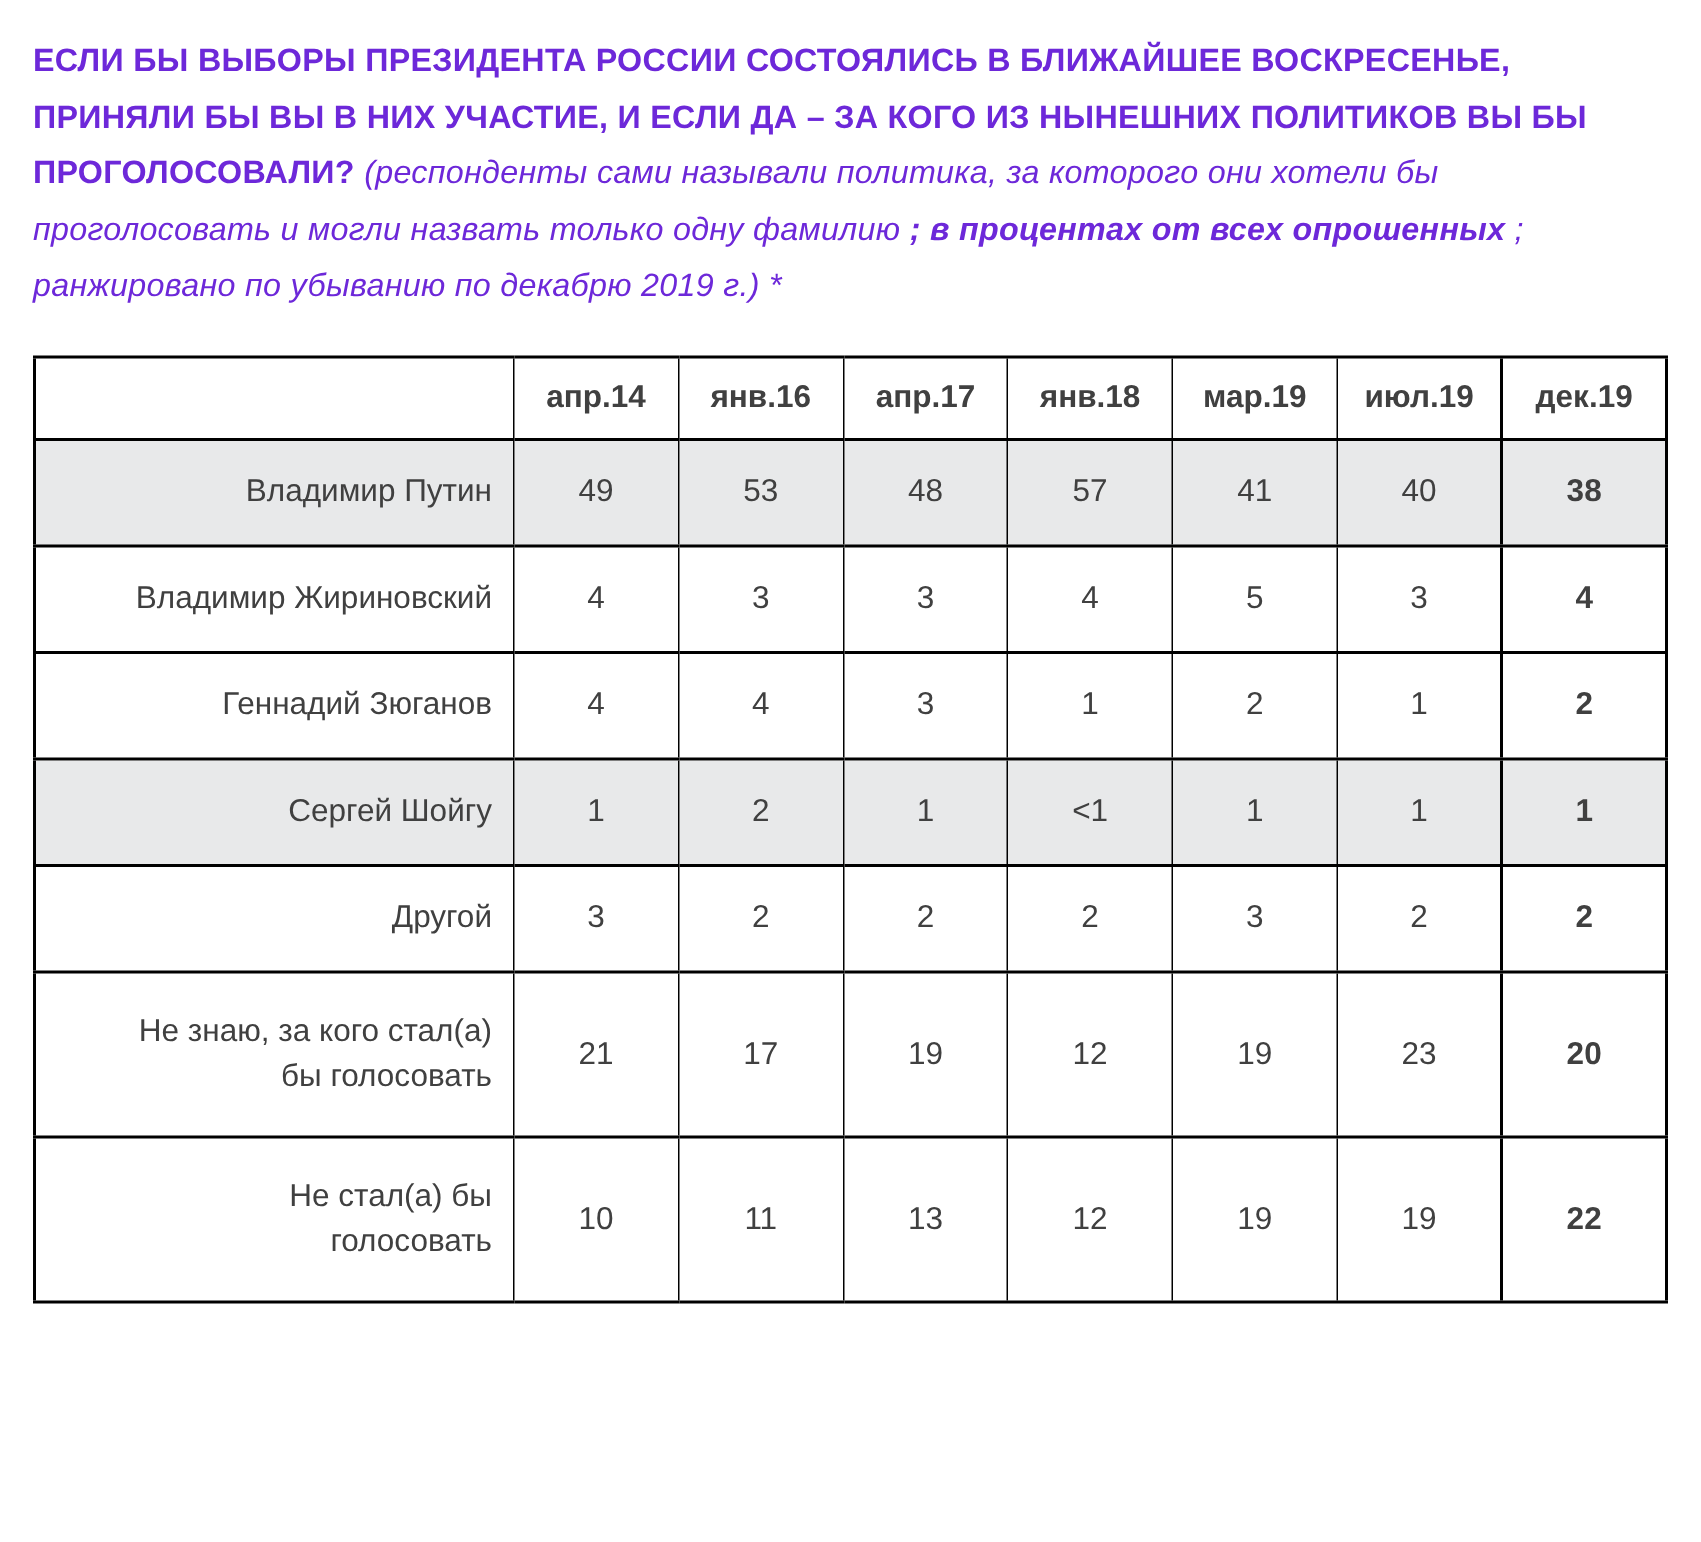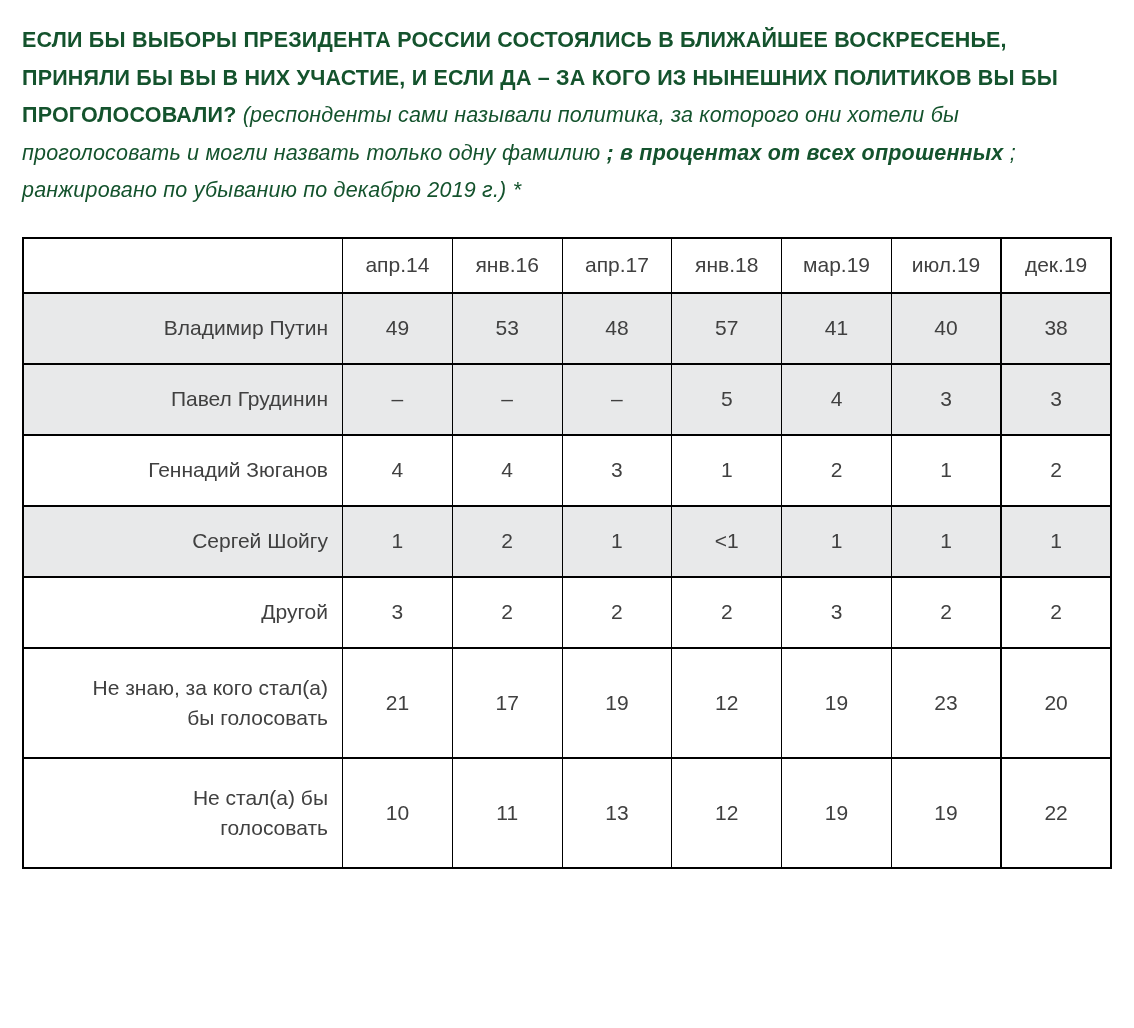--- a/index.html
+++ b/index.html
@@ -16,21 +16,21 @@
   }
   .page {
     padding: 14px 22px 0 22px;
   }
   
   .question {
     width: 1092px;
     margin: 8px 0 0 0;
     font-size: 21.5px;
     line-height: 37.5px;
-    color: #14532d;
+    color: #6d28d9;
     letter-spacing: 0.2px;
   }
   .q-bold { font-weight: bold; }
   .q-italic { font-style: italic; font-weight: normal; }
   .q-bold-italic { font-style: italic; font-weight: bold; }
 
   
   table.poll {
     margin-top: 27px;
     width: 1090px;
@@ -41,38 +41,38 @@
   table.poll th, table.poll td {
     border: solid #000000;
     border-width: 2px 1px;      
     font-size: 21px;
     line-height: 30px;
     color: #404040;
     vertical-align: middle;
     overflow: hidden;
   }
   table.poll th {
-    font-weight: normal;
+    font-weight: bold;
     text-align: center;
     height: 51px;
     background: #ffffff;
   }
   table.poll th.label-col { width: 316px; }
   table.poll td.val { text-align: center; }
   table.poll td.label {
     text-align: right;
     padding: 10px 14px 10px 15px;
     white-space: pre-line;
   }
   table.poll tr.row-normal td { height: 49px; }
   table.poll tr.row-tall td { height: 88px; }
   table.poll tr.shaded td { background: #e8e9ea; }
   table.poll .col-last {
     border-left-width: 2px;
-    font-weight: normal;
+    font-weight: bold;
   }
 </style>
 </head>
 <body>
 
 <div class="page">
 
   <p class="question">
     <span class="q-bold">ЕСЛИ БЫ ВЫБОРЫ ПРЕЗИДЕНТА РОССИИ СОСТОЯЛИСЬ В БЛИЖАЙШЕЕ ВОСКРЕСЕНЬЕ, ПРИНЯЛИ БЫ ВЫ В НИХ УЧАСТИЕ, И ЕСЛИ ДА – ЗА КОГО ИЗ НЫНЕШНИХ ПОЛИТИКОВ ВЫ БЫ ПРОГОЛОСОВАЛИ? </span>
     <span class="q-italic">(респонденты сами называли политика, за которого они хотели бы проголосовать и могли назвать только одну фамилию</span>
@@ -97,29 +97,29 @@
         <tr class="row-normal shaded">
           <td class="label">Владимир Путин</td>
           <td class="val">49</td>
           <td class="val">53</td>
           <td class="val">48</td>
           <td class="val">57</td>
           <td class="val">41</td>
           <td class="val">40</td>
           <td class="val col-last">38</td>
         </tr>
-        <tr class="row-normal shaded">
-          <td class="label">Павел Грудинин</td>
-          <td class="val">–</td>
-          <td class="val">–</td>
-          <td class="val">–</td>
-          <td class="val">5</td>
+        <tr class="row-normal">
+          <td class="label">Владимир Жириновский</td>
           <td class="val">4</td>
           <td class="val">3</td>
-          <td class="val col-last">3</td>
+          <td class="val">3</td>
+          <td class="val">4</td>
+          <td class="val">5</td>
+          <td class="val">3</td>
+          <td class="val col-last">4</td>
         </tr>
         <tr class="row-normal">
           <td class="label">Геннадий Зюганов</td>
           <td class="val">4</td>
           <td class="val">4</td>
           <td class="val">3</td>
           <td class="val">1</td>
           <td class="val">2</td>
           <td class="val">1</td>
           <td class="val col-last">2</td>

